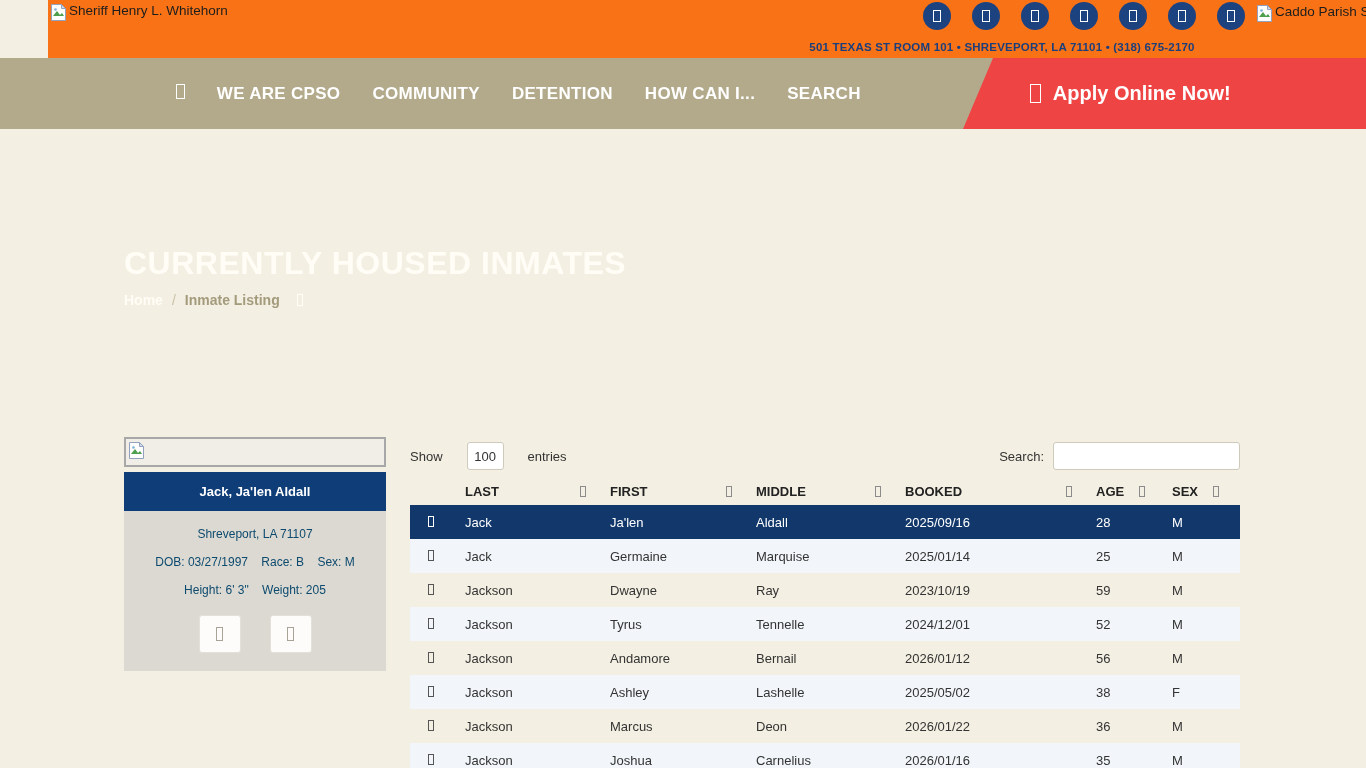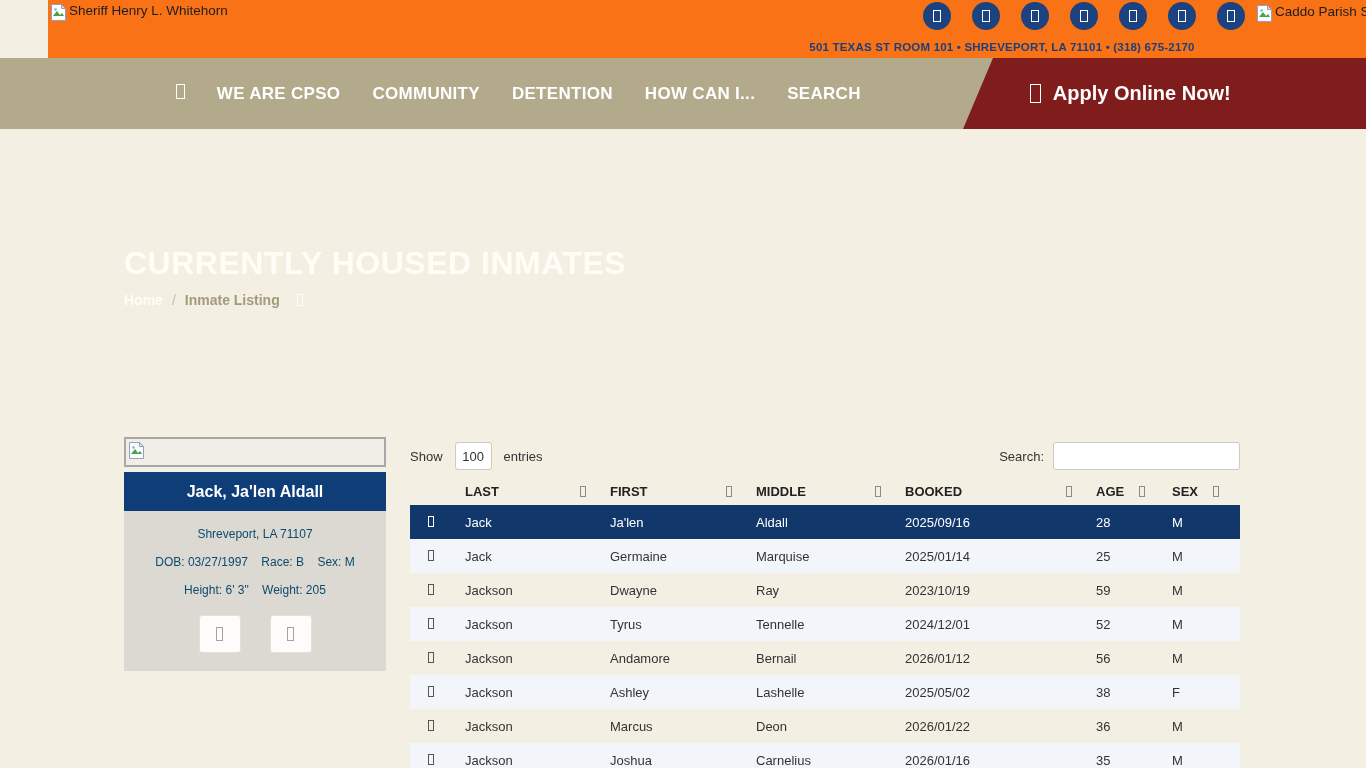--- a/index.html
+++ b/index.html
@@ -23,55 +23,55 @@
   .social-circle { width:28px; height:28px; border-radius:50%; background:#1c4280; color:#fff;
                    display:flex; align-items:center; justify-content:center; font-size:13px; cursor:pointer; }
   .address-line { position:absolute; top:41px; left:744px; width:420px; text-align:center;
                   font-size:11.5px; font-weight:bold; color:#1b3f7d; letter-spacing:.2px; }
 
   
   .navbar { position:absolute; top:58px; left:0; width:1366px; height:71px; background:#b3aa8c; }
   .nav-items { position:absolute; left:176px; top:0; height:71px; display:flex; align-items:center; gap:32px; }
   .nav-home { color:#fff; font-size:16px; cursor:pointer; }
   .nav-item { color:#fff; font-weight:bold; font-size:17px; letter-spacing:.3px; cursor:pointer; white-space:nowrap; }
-  .apply-panel { position:absolute; left:963px; top:0; width:403px; height:71px; background:#7f1d1d;
+  .apply-panel { position:absolute; left:963px; top:0; width:403px; height:71px; background:#ef4444;
                  clip-path:polygon(30px 0, 100% 0, 100% 100%, 0 100%);
                  display:flex; align-items:center; justify-content:center; padding-right:68px;
                  color:#fff; cursor:pointer; }
   .apply-panel .tofu { font-size:19px; margin-right:12px; }
   .apply-label { font-size:20px; font-weight:bold; }
 
   
   .page-title { position:absolute; left:124px; top:245px; font-size:32px; font-weight:bold;
                 color:#fffdf6; letter-spacing:.5px; }
   .breadcrumb { position:absolute; left:124px; top:292px; font-size:14px; font-weight:bold; display:flex; gap:9px; align-items:center; }
   .crumb-home { color:#fffdf6; cursor:pointer; }
   .crumb-sep { color:#c9c1aa; font-weight:normal; }
   .crumb-current { color:#a39b7c; }
   .breadcrumb .tofu { color:#fffdf6; font-size:12px; margin-left:8px; }
 
   
   .inmate-card { position:absolute; left:124px; top:437px; width:262px; }
   .card-photo { height:30px; width:262px; background:#f1eee7; border:2px solid #a8a8a8;
                 display:flex; align-items:flex-start; padding:2px; }
   .card-photo-gap { height:5px; }
-  .card-name { background:#0e3d78; color:#fff; font-size:16px; font-weight:bold; text-align:center;
+  .card-name { background:#0e3d78; color:#fff; font-size:13px; font-weight:bold; text-align:center;
                height:39px; line-height:39px; }
   .card-body { background:#dcd9d2; text-align:center; font-size:12px; color:#0c4a6e; padding:12px 8px 18px; }
   .card-line { margin-top:8px; margin-bottom:14px; }
   .card-line:first-child { margin-top:4px; }
   .card-line .sep { display:inline-block; width:10px; }
   .card-buttons { display:flex; justify-content:center; gap:29px; margin-top:18px; }
   .card-nav-button { width:42px; height:38px; background:#fdfcfa; border:1px solid #e3e0d8; border-radius:3px;
                      display:flex; align-items:center; justify-content:center; color:#a7a397; font-size:14px; cursor:pointer; }
 
   
   .table-area { position:absolute; left:410px; top:437px; width:830px; }
   .controls { position:relative; height:41px; font-size:13px; color:#333; }
-  .show-group { position:absolute; left:0; top:5px; display:flex; align-items:center; gap:12px; }
+  .show-group { position:absolute; left:0; top:5px; display:flex; align-items:center; gap:24px; }
   .page-length-box { min-width:37px; height:28px; background:#fff; border:1px solid #cfcabc; border-radius:3px;
                      display:flex; align-items:center; justify-content:center; font-size:13px; cursor:pointer; }
   .search-group { position:absolute; right:0; top:5px; display:flex; align-items:center; gap:9px; }
   .search-input { width:187px; height:28px; background:#fff; border:1px solid #cfcabc; border-radius:3px;
                   font-size:13px; padding:0 8px; font-family:"Liberation Sans", sans-serif; }
 
   table.inmates { width:830px; border-collapse:collapse; table-layout:fixed; }
   th { text-align:left; font-size:13px; font-weight:bold; color:#222; height:27px; vertical-align:middle; cursor:pointer; }
   .th-flex { display:flex; align-items:center; justify-content:space-between; padding-right:24px; }
   .th-narrow .th-flex { justify-content:flex-start; gap:15px; padding-right:0; }

